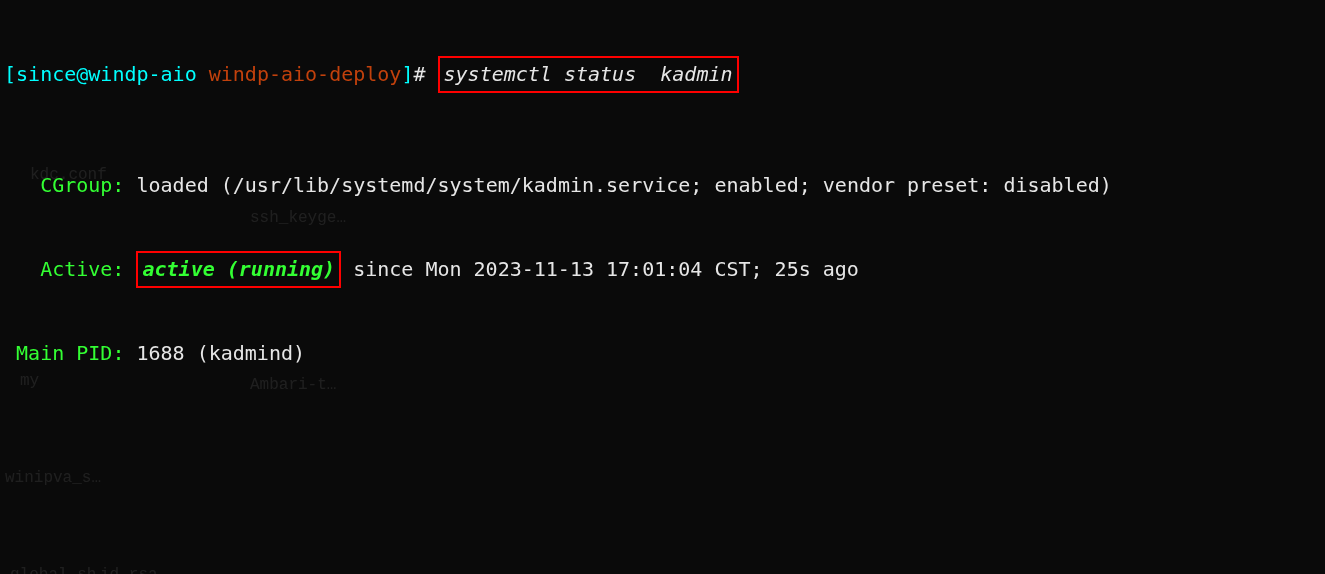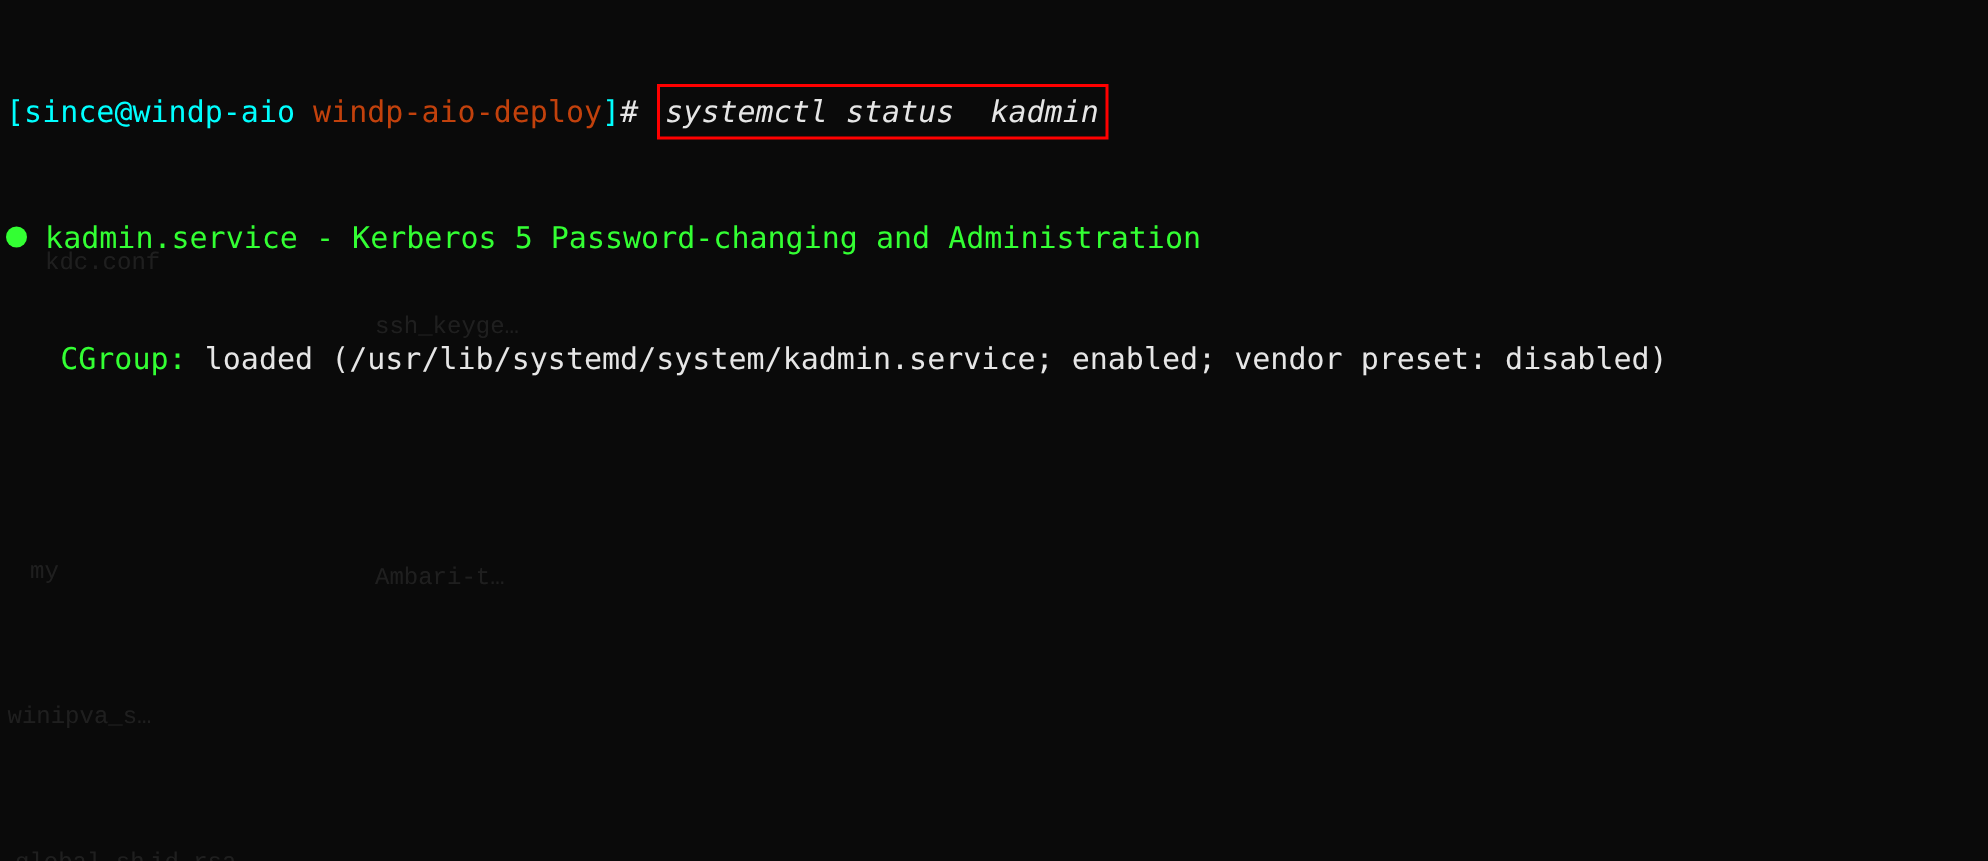--- a/index.html
+++ b/index.html
@@ -65,25 +65,26 @@
 <div class="ghost" style="left:20px; top:368px;">my</div>
 <div class="ghost" style="left:250px; top:372px;">Ambari-t…</div>
 <div class="ghost" style="left:5px; top:465px;">winipva_s…</div>
 <div class="ghost" style="left:10px; top:562px;">global.sh</div>
 <div class="ghost" style="left:100px; top:562px;">id_rsa</div>
 
 <div class="term">
 
 <span class="line"><span class="prompt-br">[</span><span class="prompt-br">since</span><span class="prompt-br">@</span><span class="prompt-br">windp-aio</span> <span class="prompt-path">windp-aio-deploy</span><span class="prompt-br">]</span><span class="white">#</span> <span class="redbox"><span class="white">systemctl status  kadmin</span></span></span>
 
-<span class="line"><span class="dot"></span> <span>kadmin.service - Kerberos 5 Password-changing and Administration</span></span>
 
 <span class="line">   <span>CGroup:</span><span class="white"> loaded (/usr/lib/systemd/system/kadmin.service; enabled; vendor preset: disabled)</span></span>
 
+<span class="line">   <span>Active:</span> <span class="redbox"><span class="bold">active (running)</span></span><span class="white"> since Mon 2023-11-13 17:01:04 CST; 25s ago</span></span>
 
+<span class="line"> <span>Main PID:</span><span class="white"> 1688 (kadmind)</span></span>
 
 
 
 
 
 
 
 
 
 

